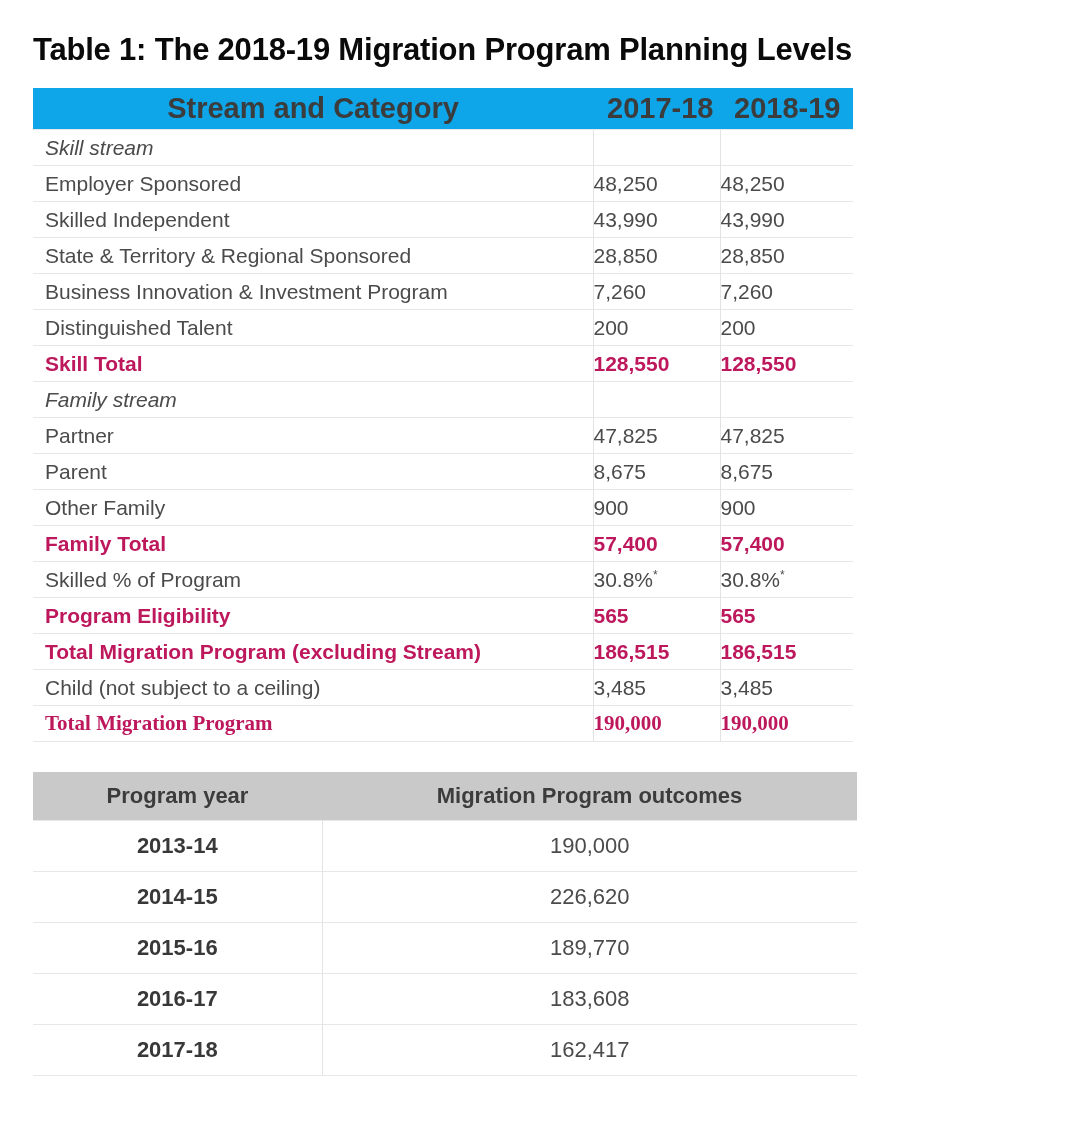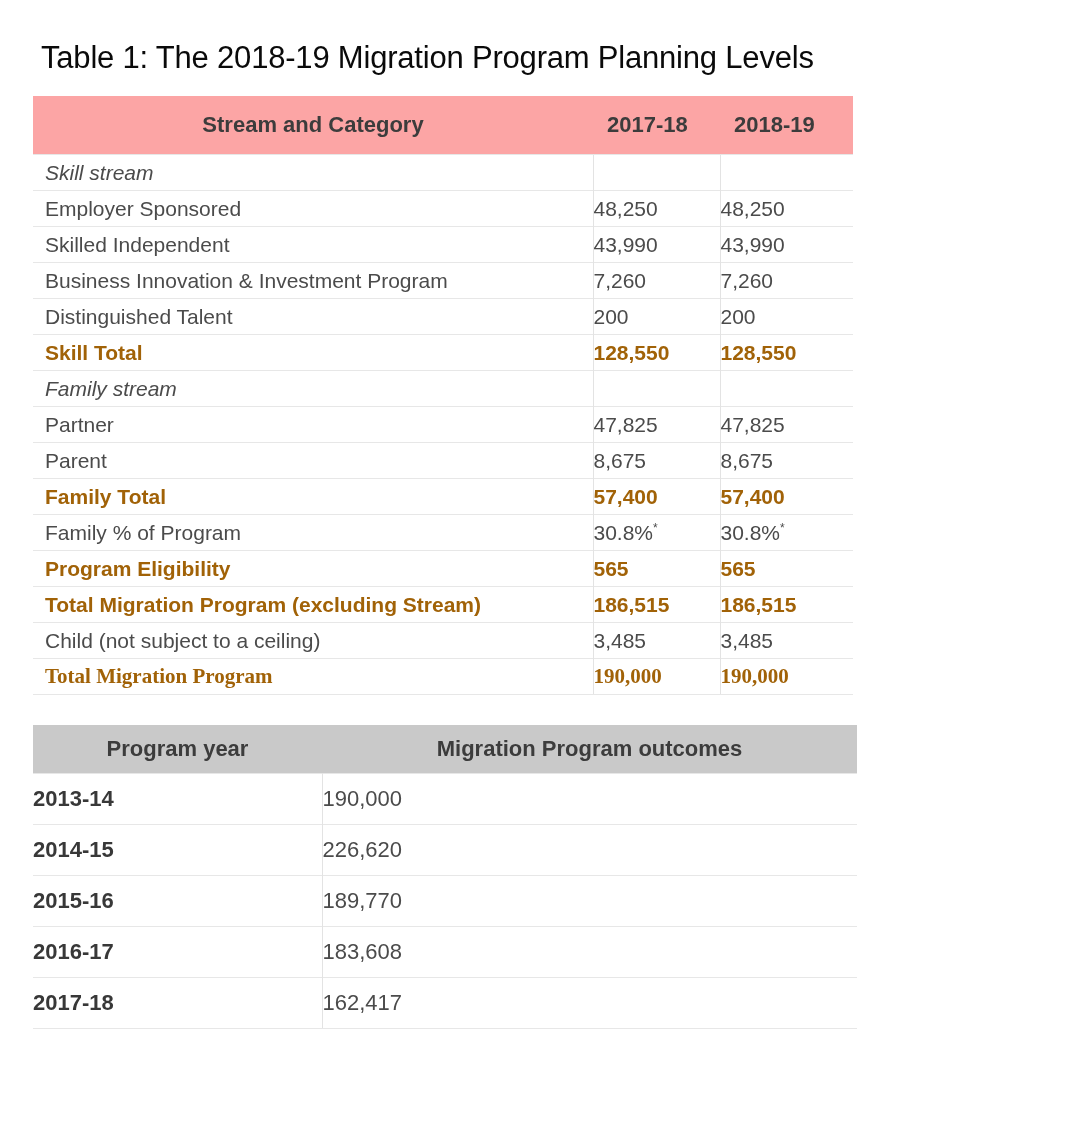--- a/index.html
+++ b/index.html
@@ -6,79 +6,80 @@
   html, body { margin: 0; padding: 0; background: #ffffff; }
   .page {
     position: relative;
     width: 1073px;
     height: 1147px;
     background: #ffffff;
     font-family: "Liberation Sans", "DejaVu Sans", sans-serif;
     overflow: hidden;
   }
   .title {
-    margin: 8px;
+    margin: 0;
     padding: 33px 0 0 33px;
     font-size: 31px;
     line-height: 34px;
-    font-weight: 400;
+    font-weight: 700;
     color: #0a0a0a;
     letter-spacing: -0.2px;
   }
   table.tbl {
     border-collapse: collapse;
     table-layout: fixed;
     margin-left: 33px;
   }
   
   table.planning { width: 820px; margin-top: 21px; }
   table.planning col.c-cat { width: 560px; }
   table.planning col.c-y1  { width: 127px; }
   table.planning col.c-y2  { width: 133px; }
   table.planning thead th {
-    background: #fca5a5;
+    background: #0ea5e9;
     color: #3c3c3c;
-    font-size: 22px;
+    font-size: 29px;
     font-weight: 700;
     height: 38px;
-    padding: 16px;
+    padding: 4px;
   }
   table.planning th.th-cat  { text-align: center; }
   table.planning th.th-year { text-align: left; padding-left: 14px; }
   table.planning tbody td {
     height: 36px;
     font-size: 21px;
     color: #4b4b4b;
     padding: 0;
     border-top: 1px solid #e7e7e7;
     white-space: nowrap;
     overflow: hidden;
   }
   table.planning tbody tr:last-child td { border-bottom: 1px solid #e7e7e7; font-family: Liberation Serif, serif; }
   table.planning td.cat { padding-left: 12px; }
   table.planning td.val { border-left: 1px solid #e3e3e3; }
   table.planning td.stream  { font-style: italic; }
-  table.planning td.total   { font-weight: 700; color: #a16207; }
+  table.planning td.total   { font-weight: 700; color: #be185d; }
   table.planning sup { font-size: 12px; line-height: 0; }
   
   table.outcomes { width: 824px; margin-top: 30px; }
   table.outcomes col.c-year { width: 289px; }
   table.outcomes col.c-out  { width: 535px; }
   table.outcomes thead th {
     background: #c9c9c9;
     color: #3c3c3c;
     font-size: 22px;
     font-weight: 700;
     height: 48px;
     text-align: center;
     padding: 0;
   }
   table.outcomes tbody td {
     height: 51px;
     font-size: 22px;
+    text-align: center;
     padding: 0;
     border-top: 1px solid #e7e7e7;
   }
   table.outcomes tbody tr:last-child td { border-bottom: 1px solid #e7e7e7; }
   table.outcomes td.year {
     font-weight: 700;
     color: #383838;
     border-right: 1px solid #e3e3e3;
   }
   table.outcomes td.outcome { color: #4b4b4b; }
@@ -113,20 +114,25 @@
           <td class="cat normal">Employer Sponsored</td>
           <td class="val normal">48,250</td>
           <td class="val normal">48,250</td>
         </tr>
         <tr>
           <td class="cat normal">Skilled Independent</td>
           <td class="val normal">43,990</td>
           <td class="val normal">43,990</td>
         </tr>
         <tr>
+          <td class="cat normal">State &amp; Territory &amp; Regional Sponsored</td>
+          <td class="val normal">28,850</td>
+          <td class="val normal">28,850</td>
+        </tr>
+        <tr>
           <td class="cat normal">Business Innovation &amp; Investment Program</td>
           <td class="val normal">7,260</td>
           <td class="val normal">7,260</td>
         </tr>
         <tr>
           <td class="cat normal">Distinguished Talent</td>
           <td class="val normal">200</td>
           <td class="val normal">200</td>
         </tr>
         <tr>
@@ -143,26 +149,31 @@
           <td class="cat normal">Partner</td>
           <td class="val normal">47,825</td>
           <td class="val normal">47,825</td>
         </tr>
         <tr>
           <td class="cat normal">Parent</td>
           <td class="val normal">8,675</td>
           <td class="val normal">8,675</td>
         </tr>
         <tr>
+          <td class="cat normal">Other Family</td>
+          <td class="val normal">900</td>
+          <td class="val normal">900</td>
+        </tr>
+        <tr>
           <td class="cat total">Family Total</td>
           <td class="val total">57,400</td>
           <td class="val total">57,400</td>
         </tr>
         <tr>
-          <td class="cat normal">Family % of Program</td>
+          <td class="cat normal">Skilled % of Program</td>
           <td class="val normal">30.8%<sup>*</sup></td>
           <td class="val normal">30.8%<sup>*</sup></td>
         </tr>
         <tr>
           <td class="cat total">Program Eligibility</td>
           <td class="val total">565</td>
           <td class="val total">565</td>
         </tr>
         <tr>
           <td class="cat total">Total Migration Program (excluding Stream)</td>

